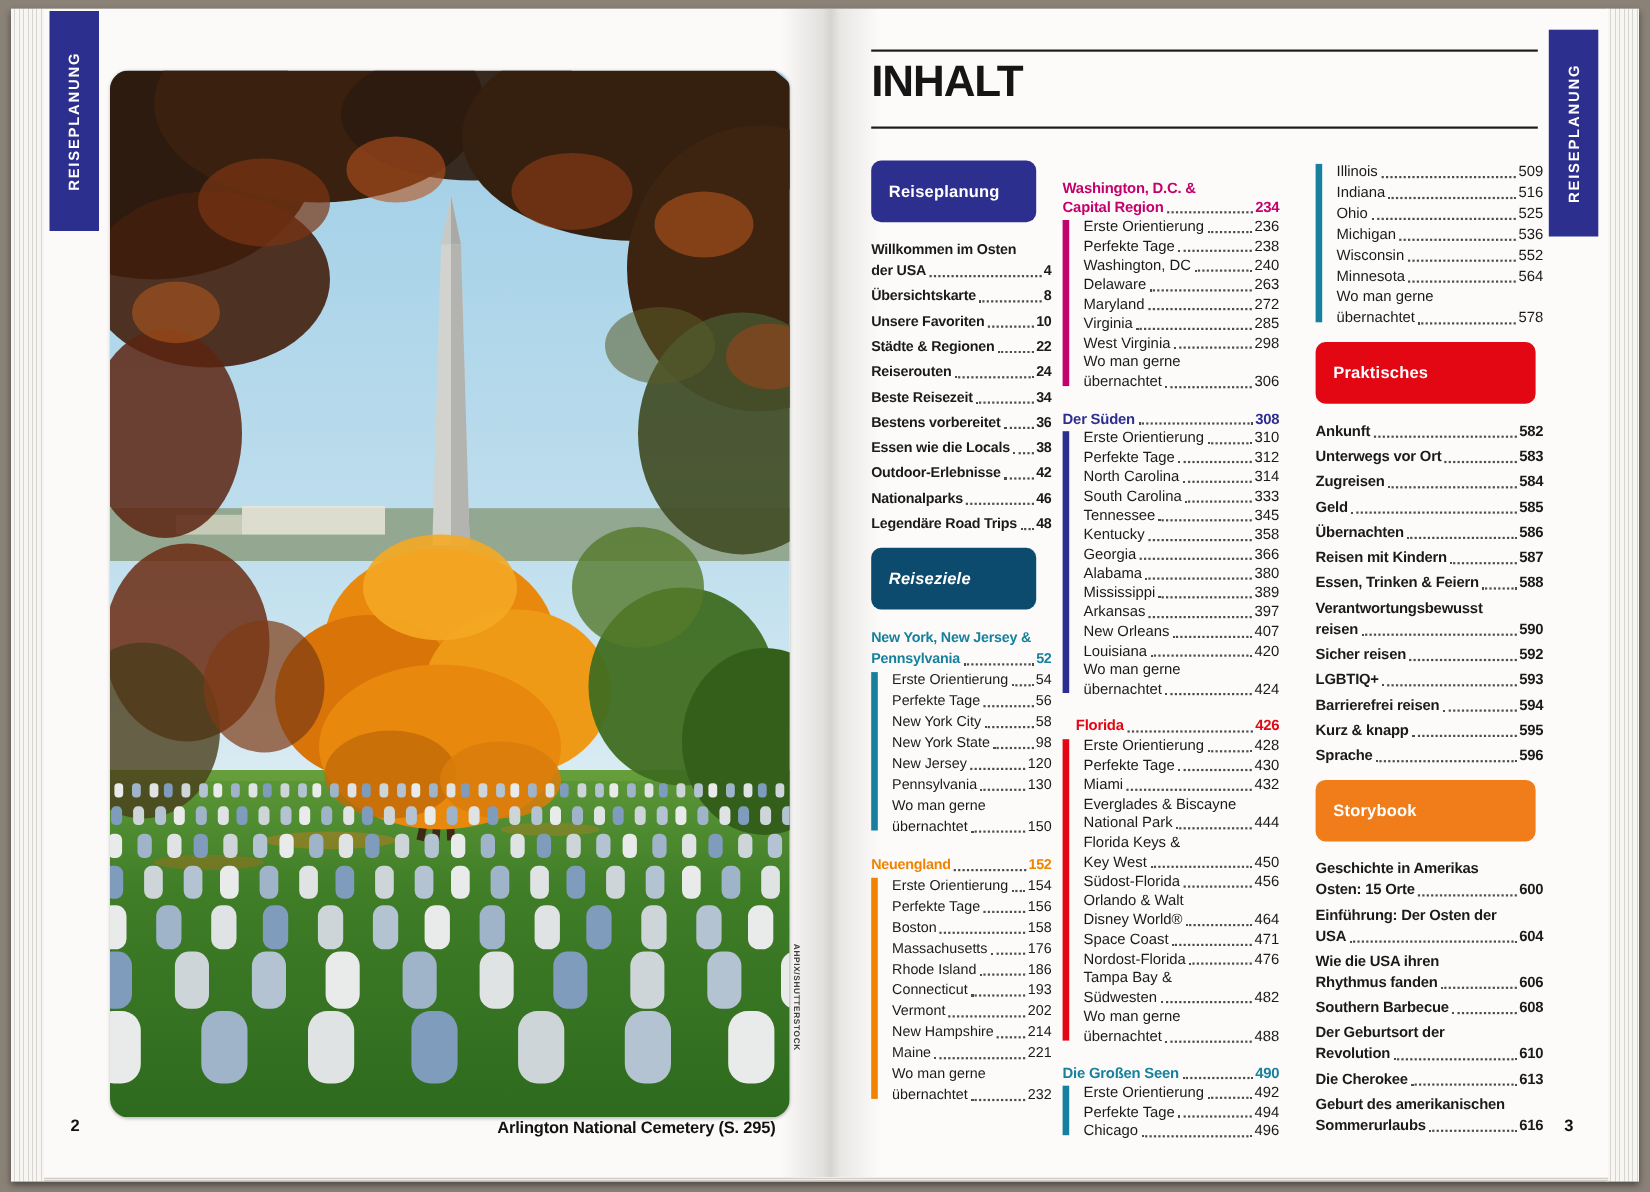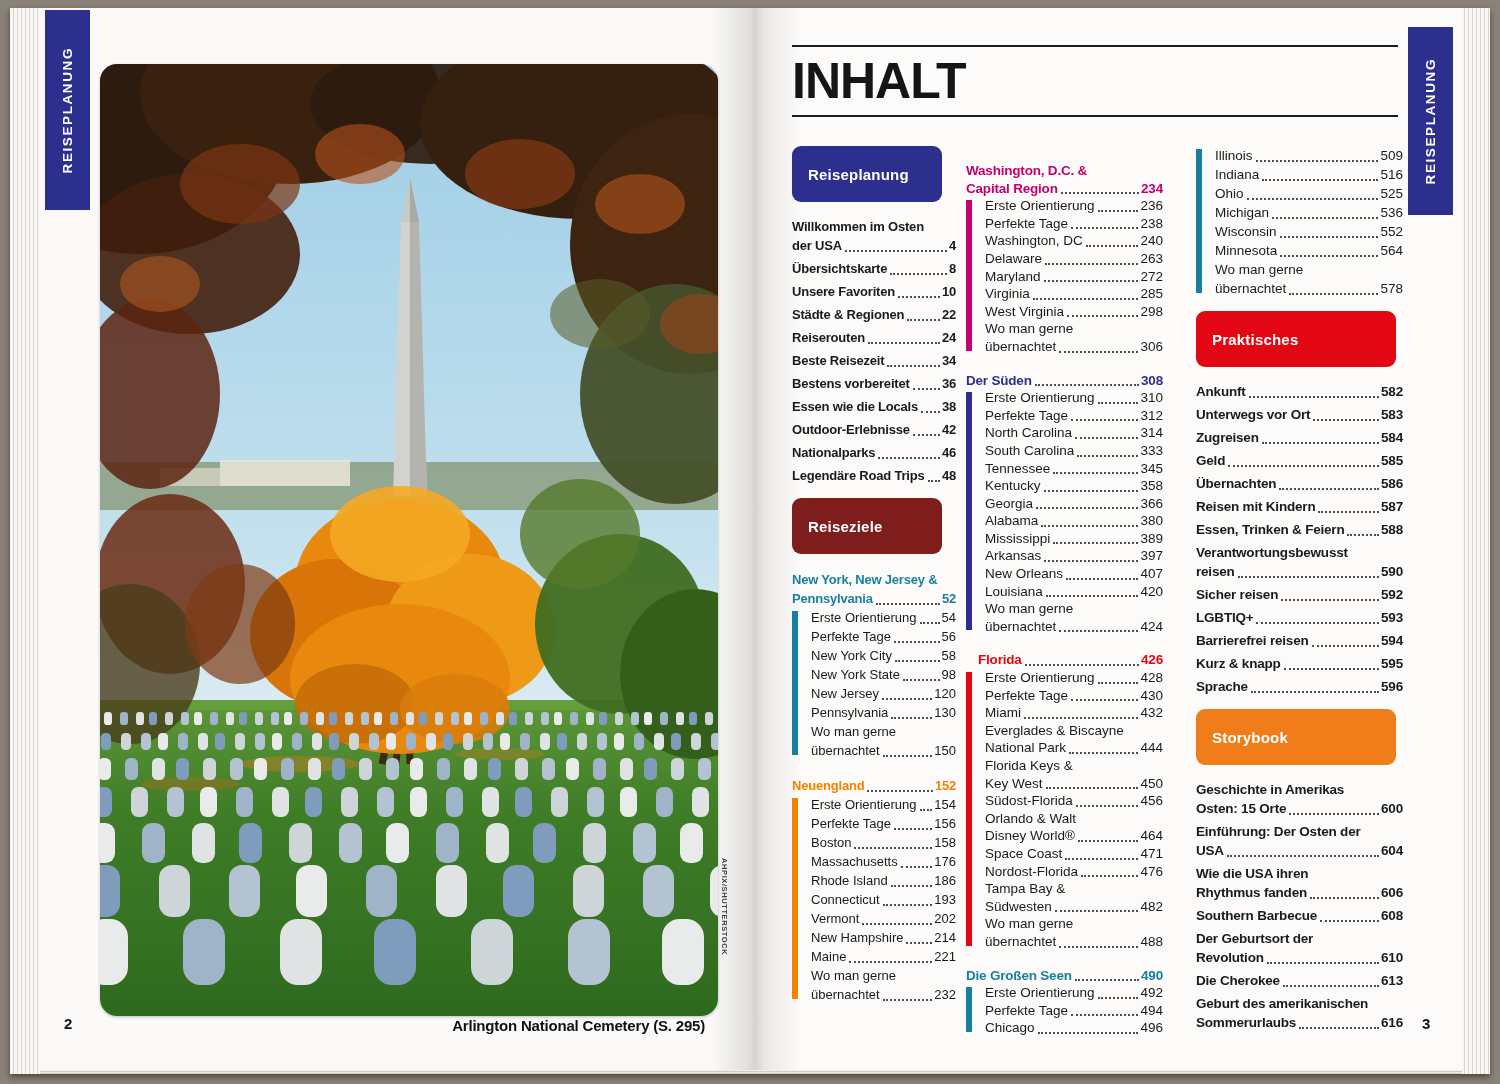--- a/index.html
+++ b/index.html
@@ -33,21 +33,21 @@
   .photo svg { display:block; width:100%; height:100%; }
   .photo-credit { position:absolute; left:720px; top:858px; writing-mode:vertical-rl; font-size:7.5px;
                   color:#3c3c3c; letter-spacing:.6px; font-weight:bold; }
   .caption { position:absolute; left:287px; top:1017px; width:418px; text-align:right;
              font-weight:bold; font-size:15px; color:#111; letter-spacing:-.2px; }
   .folio { position:absolute; font-weight:bold; font-size:15px; color:#111; }
   .folio-left  { left:64px;  top:1015px; }
   .folio-right { left:1422px; top:1015px; }
 
   
-  .inhalt-title { position:absolute; left:792px; top:52px; font-size:50px; font-weight:bold;
+  .inhalt-title { position:absolute; left:792px; top:52px; font-size:40px; font-weight:bold;
                   letter-spacing:-1px; color:#151515; }
   .rule { position:absolute; left:792px; width:606px; background:#1c1c1c; }
   .rule-top { top:45px; height:2px; }
   .rule-bottom { top:115px; height:2px; }
 
   
   .col { position:absolute; top:146px; color:#1a1a1a; }
   .col1 { left:792px;  width:164px; font-size:13px; }
   .col2 { left:966px;  width:197px; font-size:13.5px; }
   .col3 { left:1196px; width:207px; font-size:13.5px; }
@@ -402,21 +402,21 @@
         </div>
       </div>
       <div class="entry">
         <div class="line lastline">
           <span class="lbl">Legendäre Road Trips</span>
           <span class="leader"></span>
           <span class="pg">48</span>
         </div>
       </div>
     </div>
-    <div class="badge mt" style="background: #7f1d1d;">
+    <div class="badge mt" style="background: #0c4a6e; font-style: italic;">
       <span>Reiseziele</span>
     </div>
     <div class="section">
       <div class="sec-head entry" style="color: rgb(23, 128, 158);">
         <div class="entry">
           <div class="line">New York, New Jersey &amp;</div>
           <div class="line lastline">
             <span class="lbl">Pennsylvania</span>
             <span class="leader"></span>
             <span class="pg">52</span>

